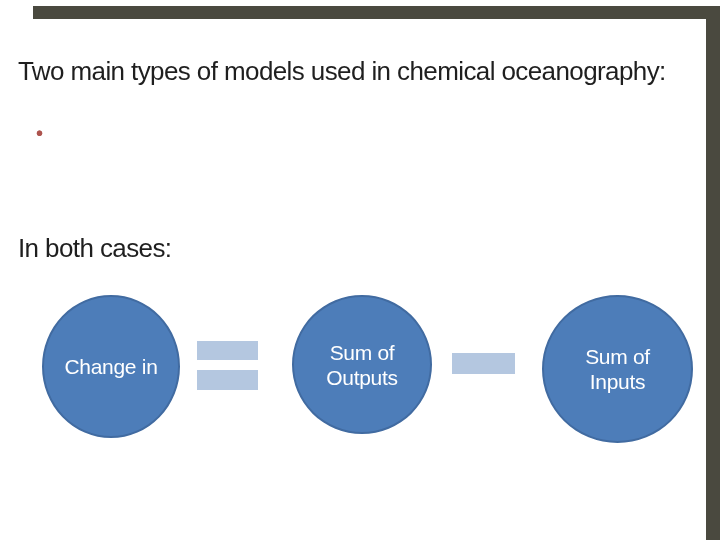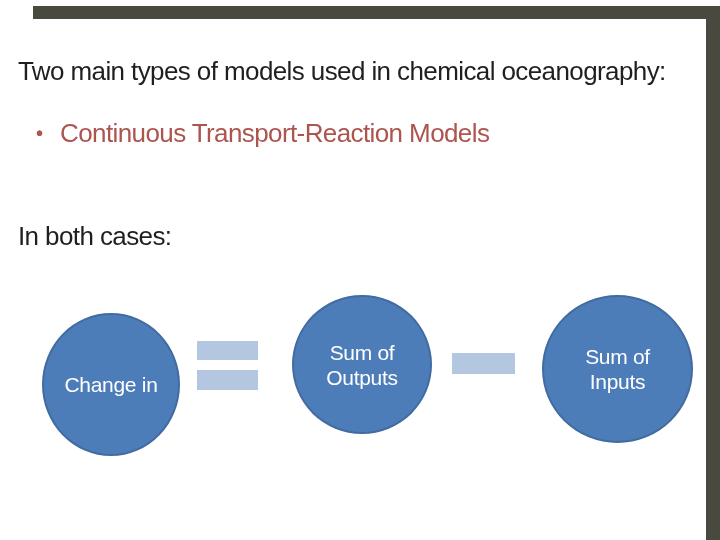--- a/index.html
+++ b/index.html
@@ -66,21 +66,21 @@
     position: absolute;
     left: 18px;
     top: 0;
     font-size: 20px;
     line-height: 35px;
     color: #ad544e;
   }
   .subheading {
     position: absolute;
     left: 18px;
-    top: 219px;
+    top: 231px;
     margin: 0;
     font-size: 26px;
     font-weight: 400;
     letter-spacing: -0.6px;
     line-height: 34px;
     color: #1f1f1f;
     white-space: nowrap;
   }
   .diagram {
     position: absolute;
@@ -100,21 +100,21 @@
     justify-content: center;
     text-align: center;
   }
   .circle .label {
     color: #ffffff;
     font-size: 21px;
     line-height: 25px;
     letter-spacing: -0.3px;
   }
   .circle .label span { display: block; }
-  .circle-1 { left: 42px;  top: 313px; width: 138px; height: 143px; }
+  .circle-1 { left: 42px;  top: 295px; width: 138px; height: 143px; }
   .circle-2 { left: 292px; top: 295px; width: 140px; height: 139px; }
   .circle-3 { left: 542px; top: 295px; width: 151px; height: 148px; }
   .op-bar {
     position: absolute;
     background: #b4c7e0;
   }
   .eq-bar-1 { left: 197px; top: 341px; width: 61px; height: 19px; }
   .eq-bar-2 { left: 197px; top: 370px; width: 61px; height: 20px; }
   .minus-bar { left: 452px; top: 353px; width: 63px; height: 21px; }
 </style>
@@ -127,21 +127,20 @@
   <div class="shadow-right"></div>
 
   <h1 class="title">Two main types of models used in chemical oceanography:</h1>
 
   <ul class="bullets">
     <li>
       <span class="bullet-dot">•</span>
     </li>
     <li>
       <span class="bullet-dot">•</span>
-      <span>Continuous Transport-Reaction Models</span>
     </li>
   </ul>
 
   <h2 class="subheading">In both cases:</h2>
 
   <div class="diagram">
 
     <div class="circle circle-1">
       <div class="label">
         <span>Change in</span>

